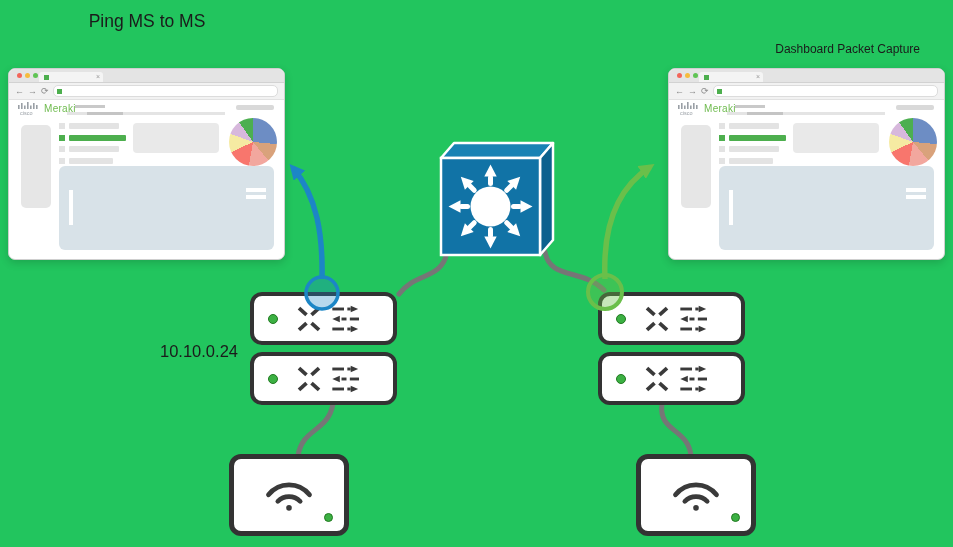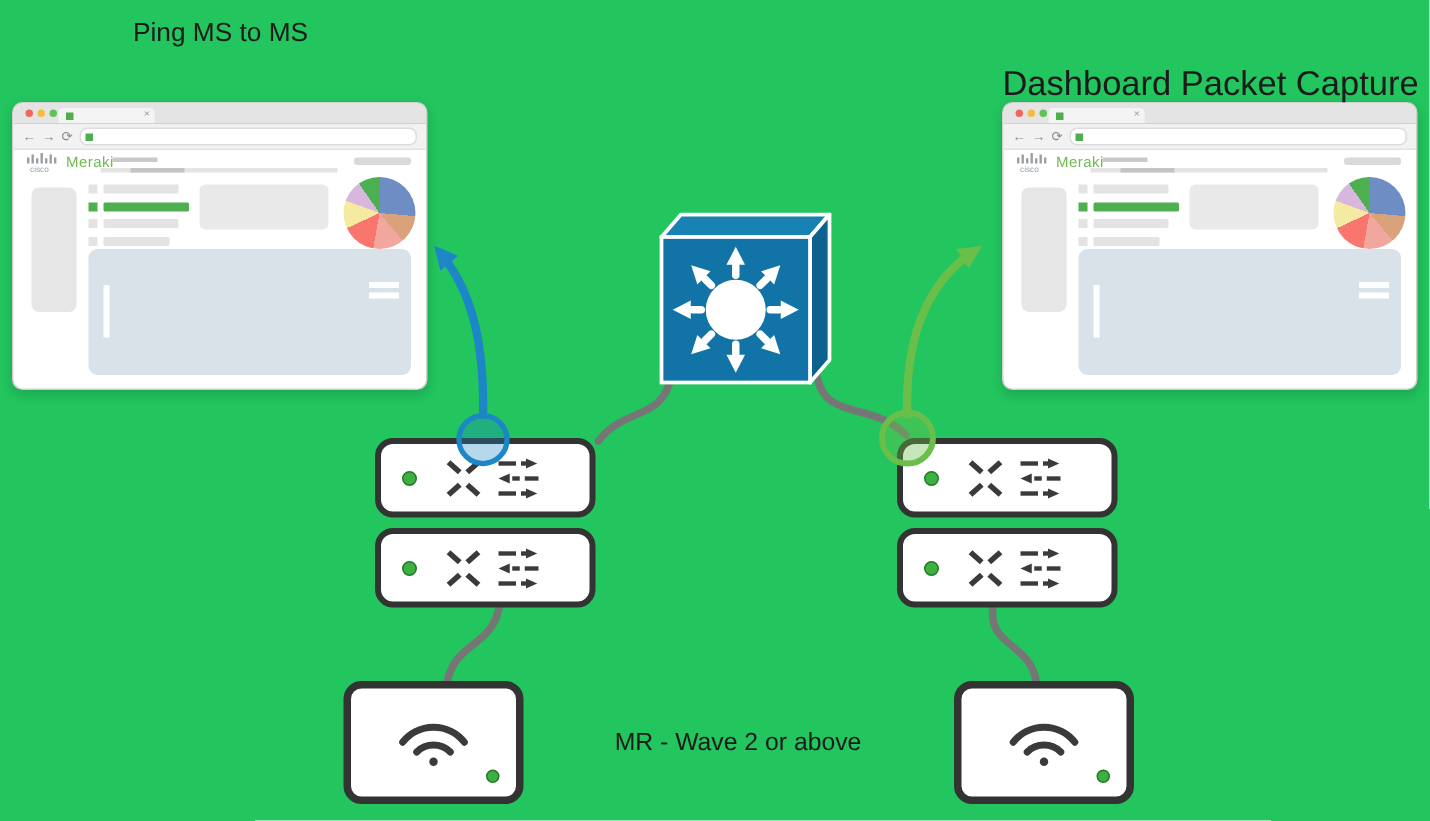--- a/index.html
+++ b/index.html
@@ -4,21 +4,21 @@
 <style>
   html,body{margin:0;padding:0;background:#fff;}
   .canvas{position:relative;width:953px;height:547px;background:#22c55e;
     font-family:"Liberation Sans",sans-serif;overflow:hidden;}
   svg.layer{position:absolute;left:0;top:0;pointer-events:none;}
   #wires{z-index:1;} #overlay{z-index:5;}
 
   
   .caption{position:absolute;color:#1b1b1b;text-align:center;z-index:6;}
   #cap-left{left:6px;top:8px;width:282px;font-size:17.5px;line-height:26px;}
-  #cap-right{left:666px;top:42px;width:282px;font-size:23px;}
+  #cap-right{left:638px;top:42px;width:282px;font-size:12px;text-align:right;}
   .ip-label{position:absolute;font-size:16.5px;color:#1b1b1b;z-index:6;}
   #ip-left{left:126px;top:342px;width:112px;text-align:right;}
   #ip-right{left:758px;top:342px;width:120px;text-align:left;}
   #ap-caption{position:absolute;left:368px;top:486px;width:248px;text-align:center;
     font-size:16.5px;color:#1b1b1b;z-index:6;}
 
   
   .browser{position:absolute;width:275px;height:190px;background:#fff;z-index:2;
     border:1px solid #cfcfcf;border-radius:7px;box-shadow:0 3px 8px rgba(0,0,0,.16);}
   .b-titlebar{position:relative;height:13px;background:#e4e4e4;border-radius:6px 6px 0 0;
@@ -118,21 +118,21 @@
             <polygon points="490.5,164.5 484.3,176.5 496.7,176.5" stroke="none"></polygon>
           </g>
       </g>
     </g>
   </svg>
 
   <div class="caption" id="cap-left">
     <div>Ping MS to MS</div>
   </div>
   <div class="caption" id="cap-right">Dashboard Packet Capture</div>
-  <div id="ap-caption">MR - Wave 2 or above</div>
+  <div class="ip-label" id="ip-left">10.10.0.24</div>
 
   <div class="browser" style="left:8px;top:68px;">
     <div class="b-titlebar">
       <span class="dot r"></span>
       <span class="dot y"></span>
       <span class="dot g"></span>
       <div class="b-tab">
         <span class="favicon"></span>
         <span class="tabclose">×</span>
       </div>

